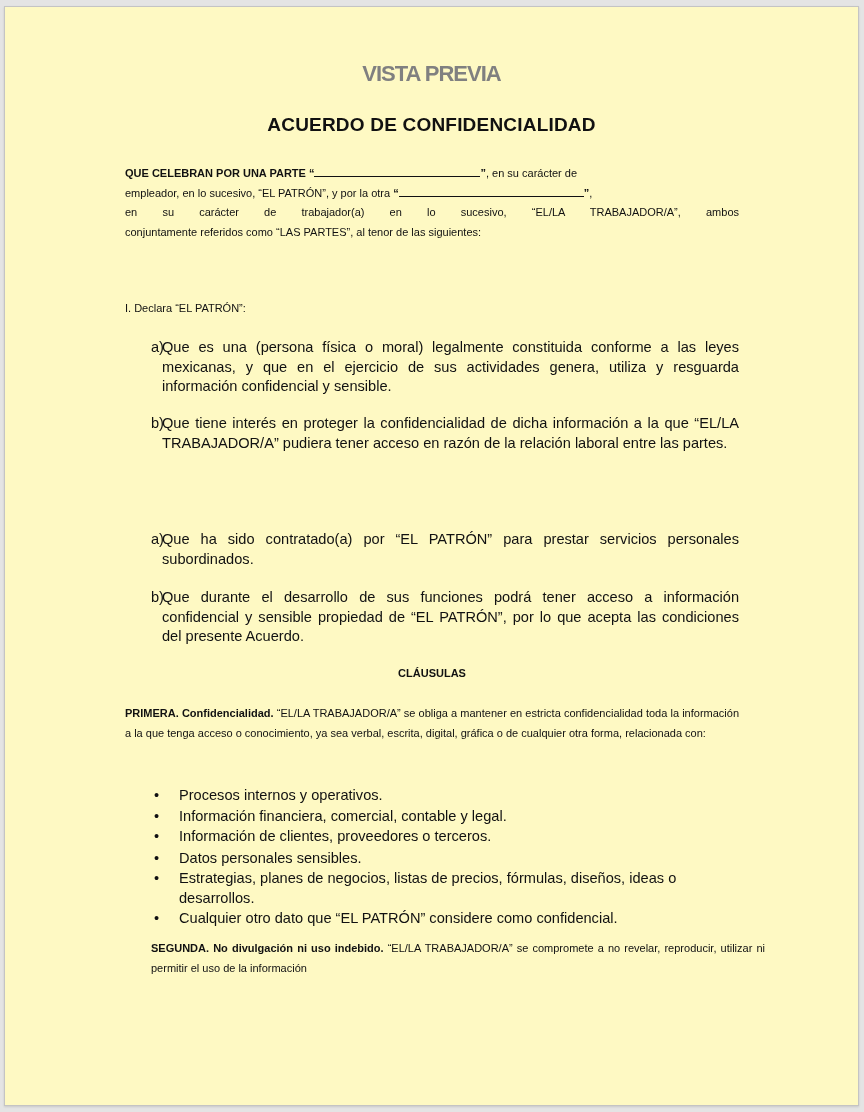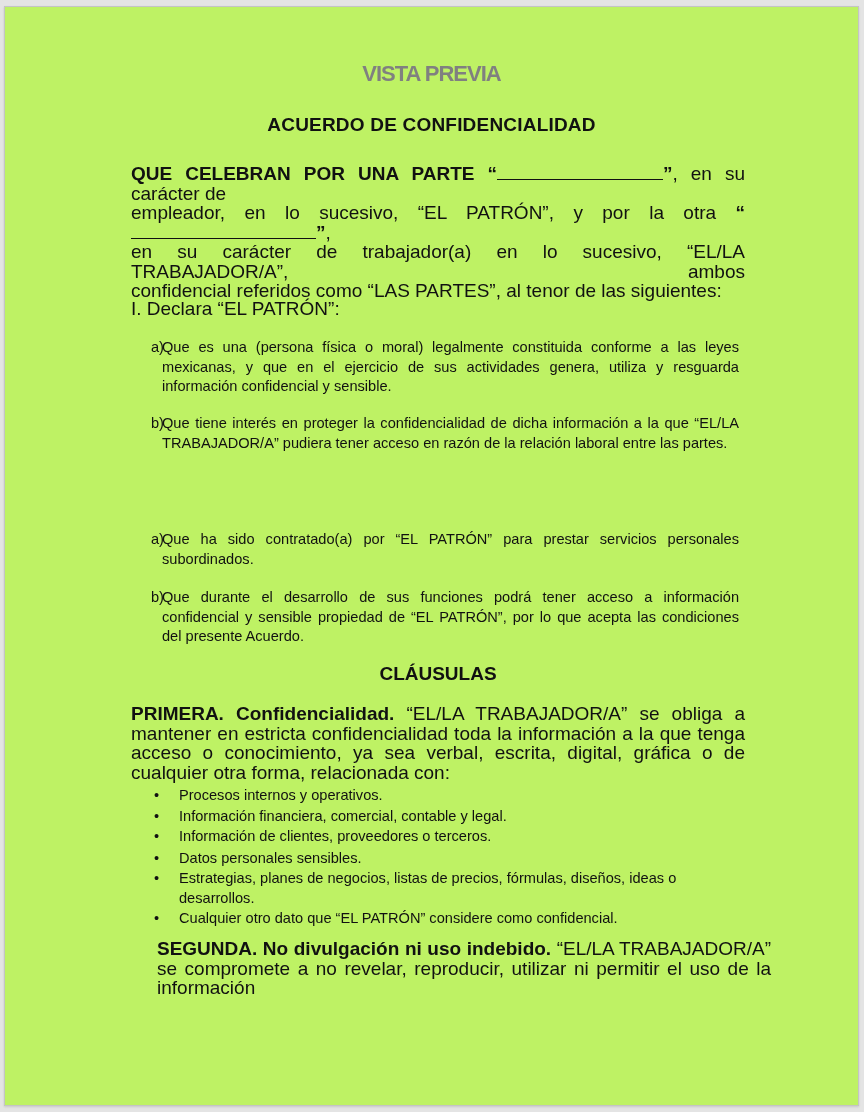--- a/index.html
+++ b/index.html
@@ -2,31 +2,31 @@
 <html><head>
 <meta charset="utf-8">
 <style>
   html, body { margin:0; padding:0; }
   body {
     width:864px; height:1112px; background:#e4e4e4; position:relative; overflow:hidden;
     font-family:"Liberation Sans", sans-serif; color:#111;
   }
   .page {
     position:absolute; left:4px; top:6px; width:853px; height:1098px;
-    background:#bef264; border:1px solid #c4c4c4; box-shadow:0 1px 2px rgba(0,0,0,0.12);
+    background:#fef9c3; border:1px solid #c4c4c4; box-shadow:0 1px 2px rgba(0,0,0,0.12);
   }
   .watermark {
     position:absolute; top:54px; left:0; width:853px; text-align:center;
     font-size:22px; font-weight:bold; color:#808080; letter-spacing:-1px;
   }
   .title {
     position:absolute; top:107px; left:0; width:853px; text-align:center;
     font-size:19px; font-weight:bold; letter-spacing:0.2px;
   }
-  .block { position:absolute; left:126px; width:614px; font-size:19px; line-height:19.5px; text-align:justify; }
+  .block { position:absolute; left:120px; width:614px; font-size:11px; line-height:19.5px; text-align:justify; }
   .center { text-align:center; font-weight:bold; }
   .b { font-weight:bold; }
   .blank { display:inline-block; border-bottom:1px solid #111; height:12px; vertical-align:baseline; }
   .item { position:absolute; left:146px; width:588px; font-size:14.6px; line-height:19.5px; text-align:justify; }
   .item .lbl { position:absolute; left:0; top:0; }
   .item .txt { margin-left:11px; display:block; }
   .bullets { position:absolute; left:146px; width:588px; top:779px; font-size:14.6px; margin:0; padding:0; list-style:none; }
   .bullets li { position:relative; padding-left:28px; line-height:19.5px; margin-bottom:1px; }
   .bullets li .dot { position:absolute; left:3px; top:0; }
 </style>
@@ -34,21 +34,21 @@
 <body>
 
 <div class="page">
   <div class="watermark">VISTA PREVIA</div>
   <div class="title">ACUERDO DE CONFIDENCIALIDAD</div>
 
   <div class="block" style="top:157px;">
     <div style="text-align:justify;"><span class="b">QUE CELEBRAN POR UNA PARTE “</span><span class="blank" style="width:166px;"></span><span class="b">”</span><span>, en su carácter de</span></div>
     <div><span>empleador, en lo sucesivo, “EL PATRÓN”, y por la otra </span><span class="b">“</span><span class="blank" style="width:185px;"></span><span class="b">”</span><span>,</span></div>
     <div style="text-align:justify; text-align-last:justify;">en su carácter de trabajador(a) en lo sucesivo, “EL/LA TRABAJADOR/A”, ambos</div>
-    <div>confidencial referidos como “LAS PARTES”, al tenor de las siguientes:</div>
+    <div>conjuntamente referidos como “LAS PARTES”, al tenor de las siguientes:</div>
   </div>
 
 
   <div class="block" style="top:292px;">I. Declara “EL PATRÓN”:</div>
 
   <div class="item" style="top:331px;">
     <span class="lbl">a)</span>
     <span class="txt">Que es una (persona física o moral) legalmente constituida conforme a las leyes mexicanas, y que en el ejercicio de sus actividades genera, utiliza y resguarda información confidencial y sensible.</span>
   </div>
   <div class="item" style="top:407px;">

